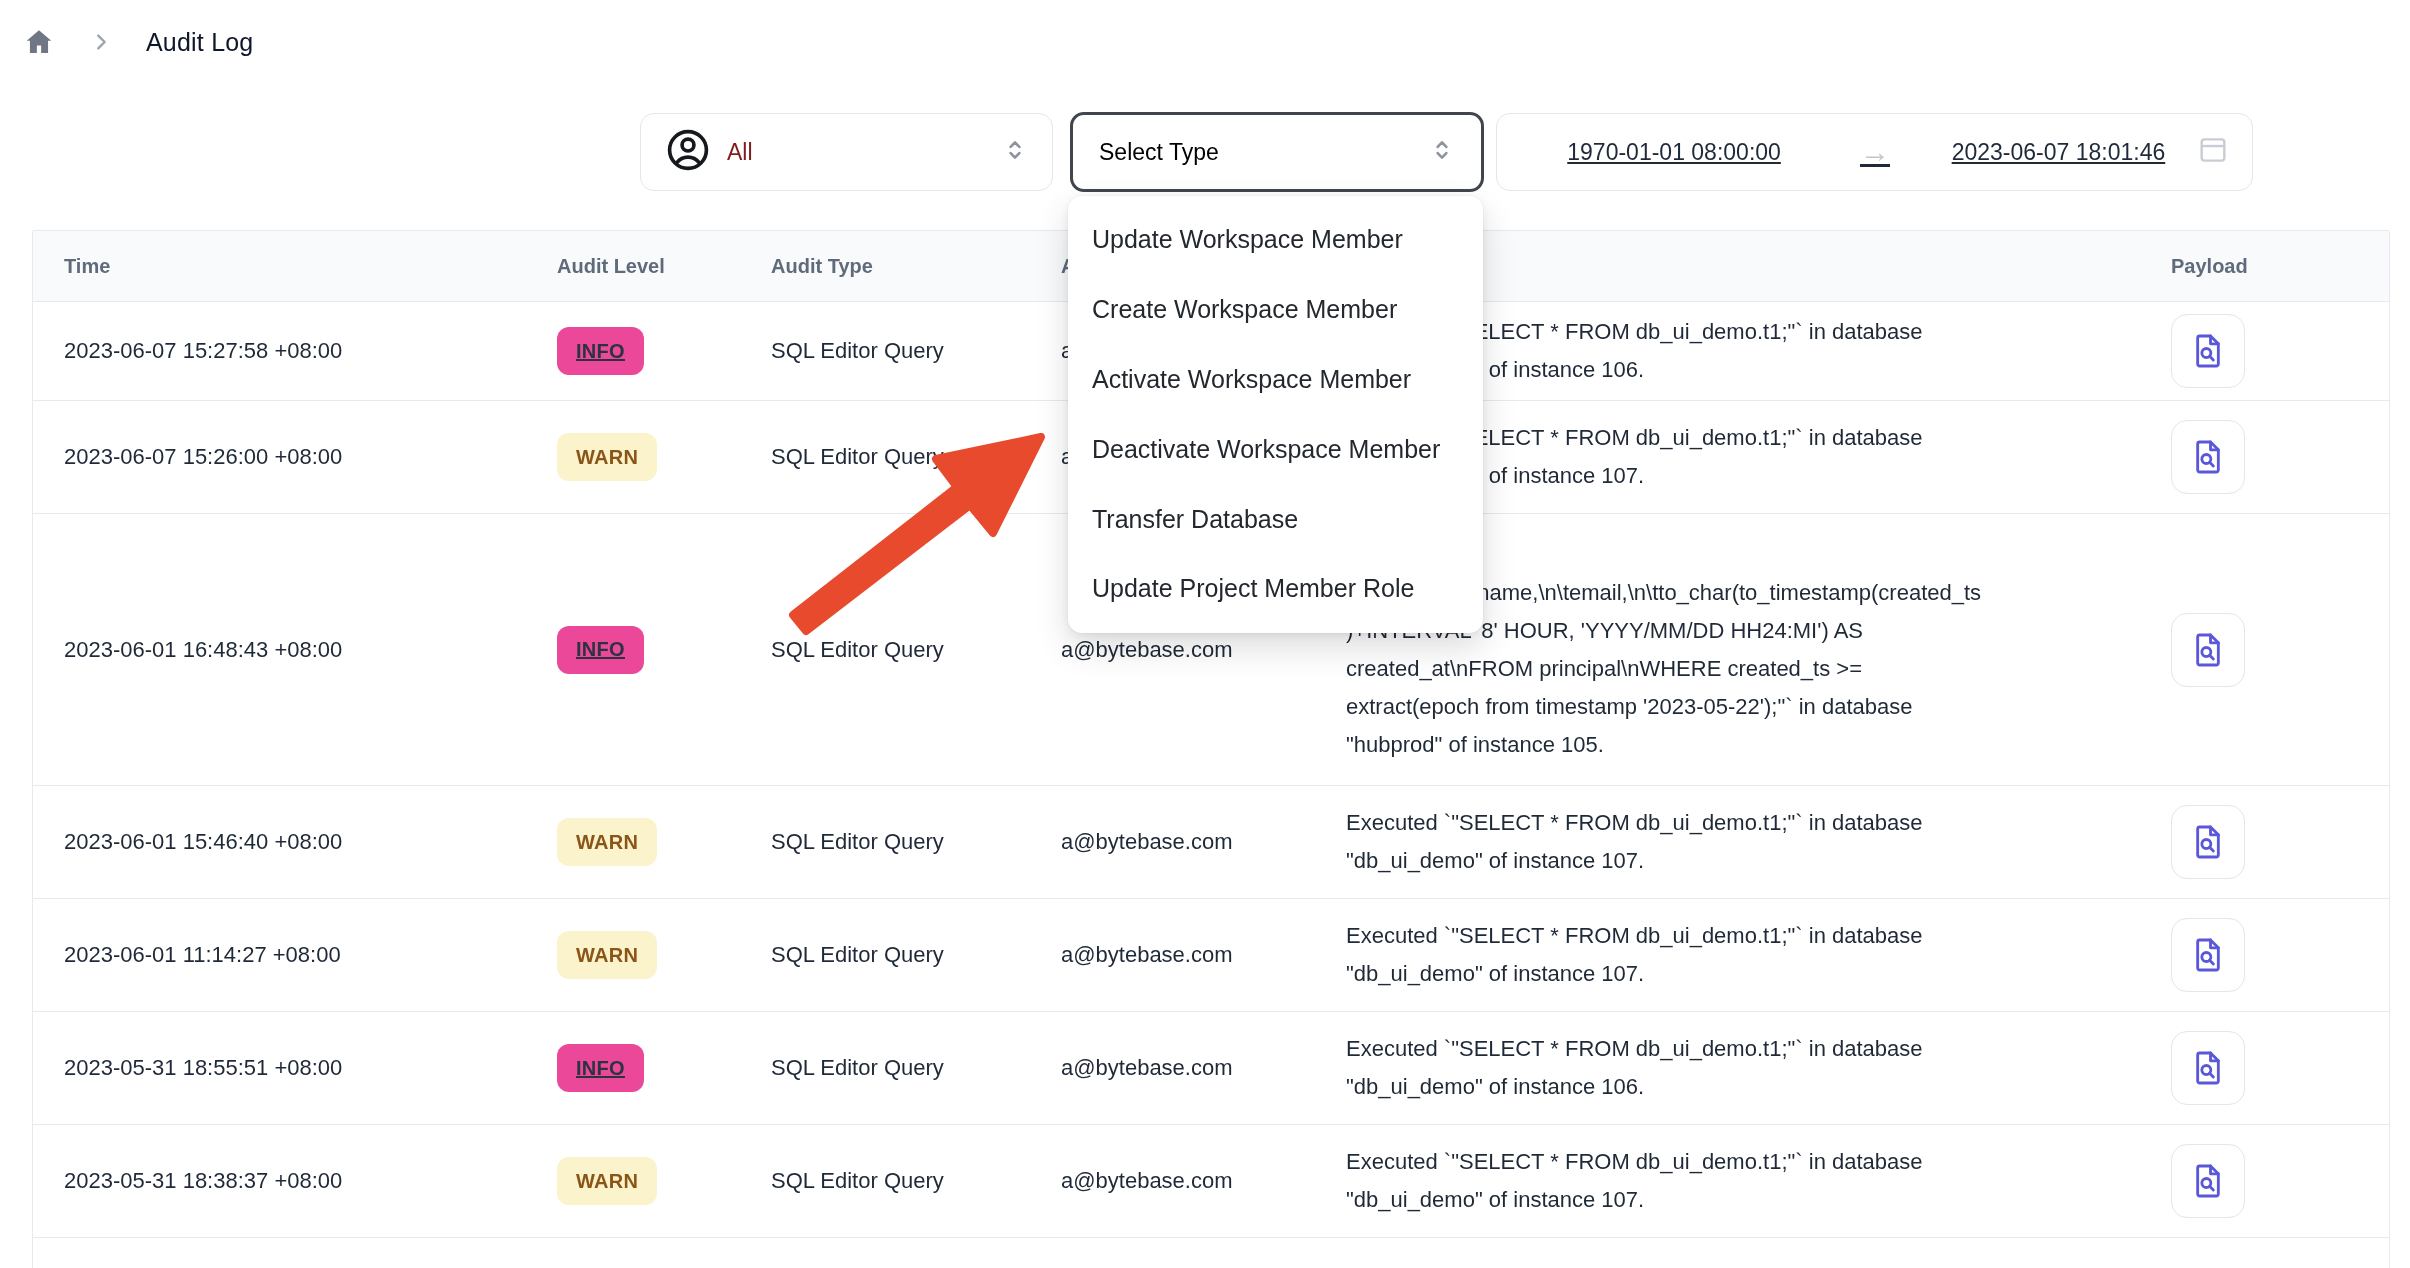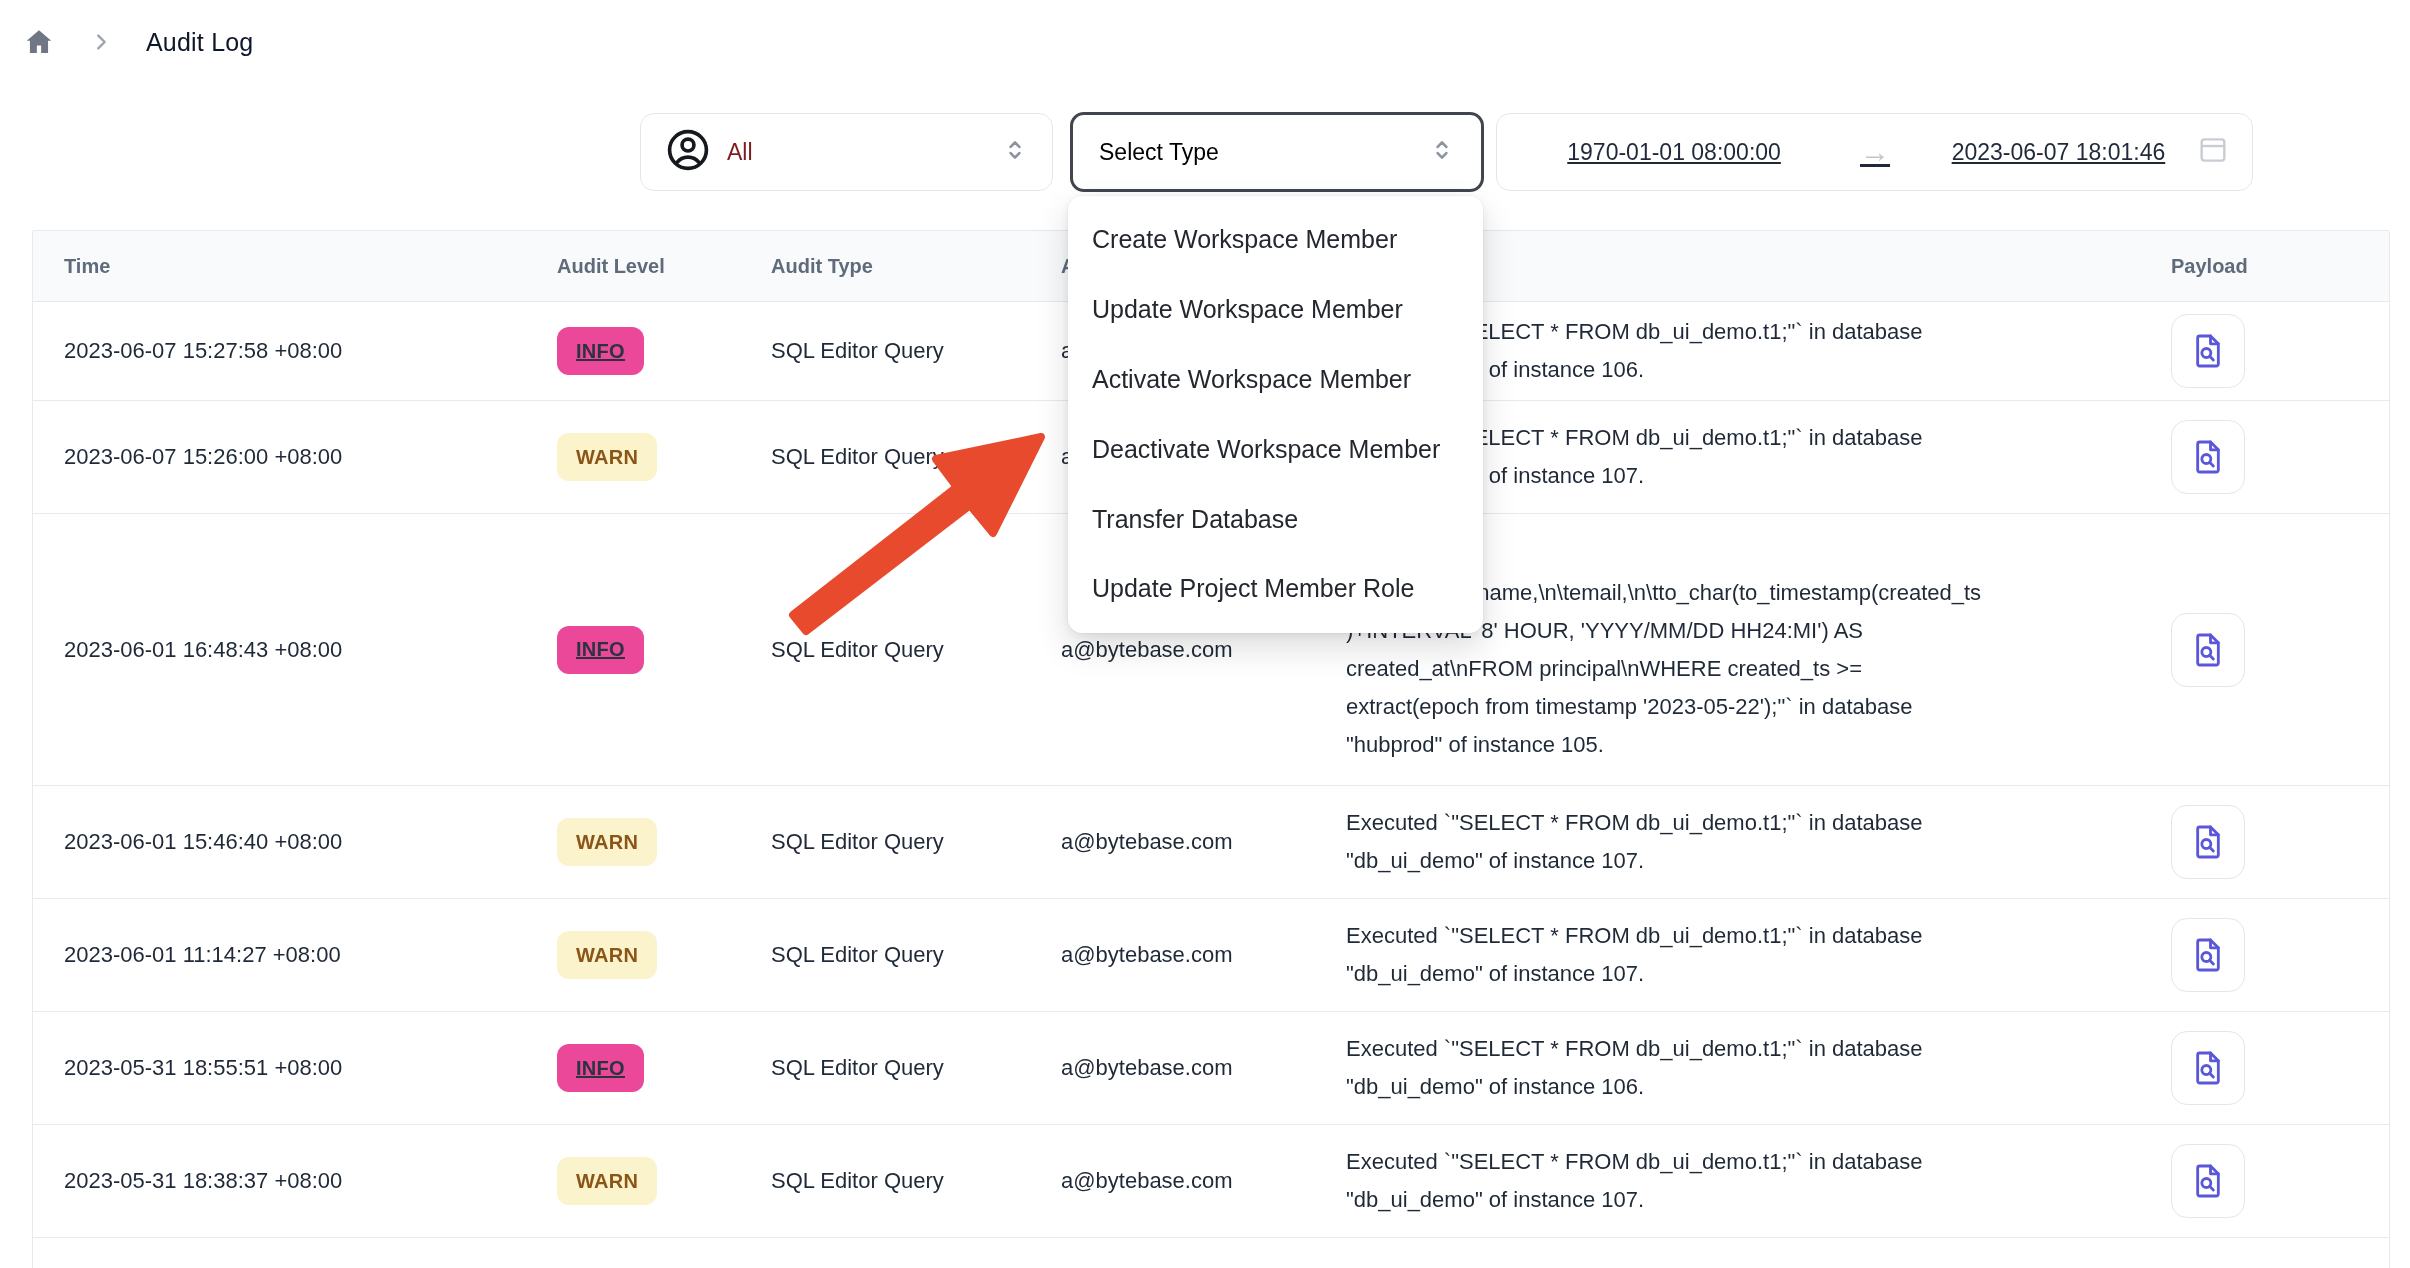--- a/index.html
+++ b/index.html
@@ -258,22 +258,22 @@
           <line x1="13" y1="15.2" x2="15.2" y2="17.4"></line>
         </svg>
       </button>
     </div>
   </div>
 </div>
   <div class="tr r-stub"></div>
 </div>
 
 <div class="dropdown-panel" id="dd-panel">
+    <div class="dd-item">Update Workspace Member</div>
     <div class="dd-item">Create Workspace Member</div>
-    <div class="dd-item">Update Workspace Member</div>
     <div class="dd-item">Activate Workspace Member</div>
     <div class="dd-item">Deactivate Workspace Member</div>
     <div class="dd-item">Transfer Database</div>
     <div class="dd-item">Update Project Member Role</div>
   </div>
 
 <svg class="arrow-annotation" width="2410" height="1268" viewBox="0 0 2410 1268">
   <polygon points="806,631 793,615 957,487 936,459 1041,437 993,533 970,505" fill="#e84a2e" stroke="#e84a2e" stroke-width="8" stroke-linejoin="round"></polygon>
 </svg>
 

